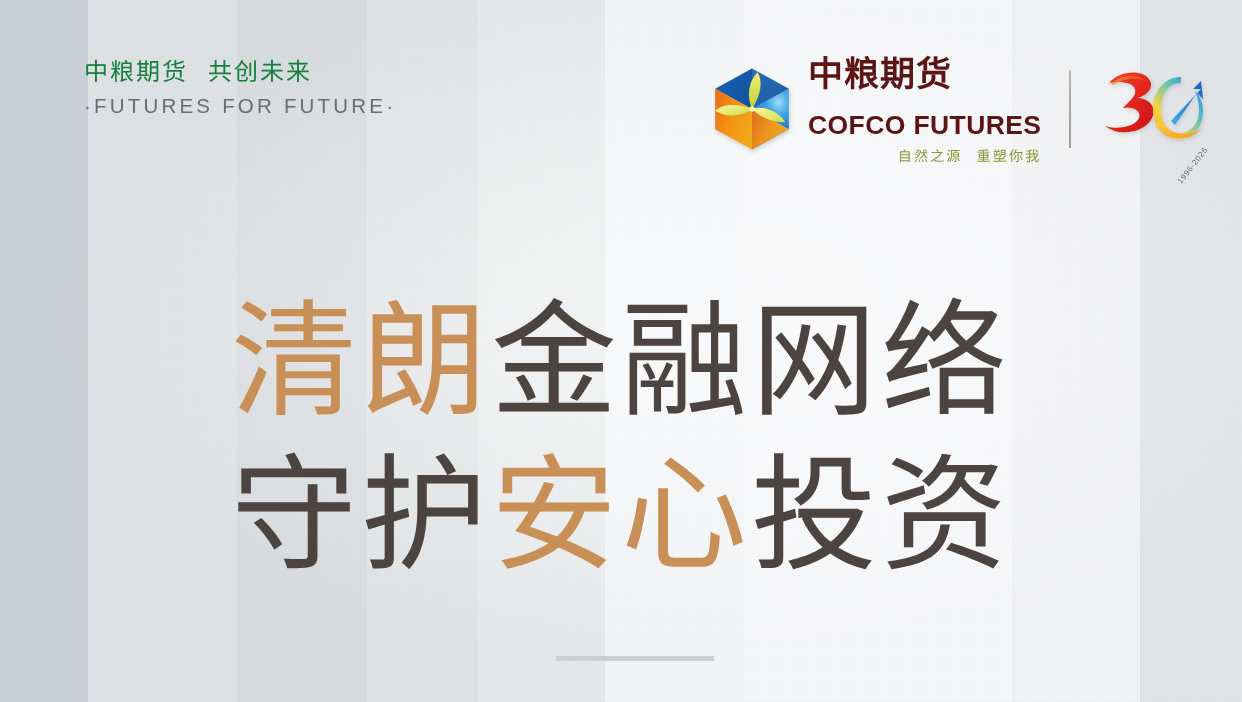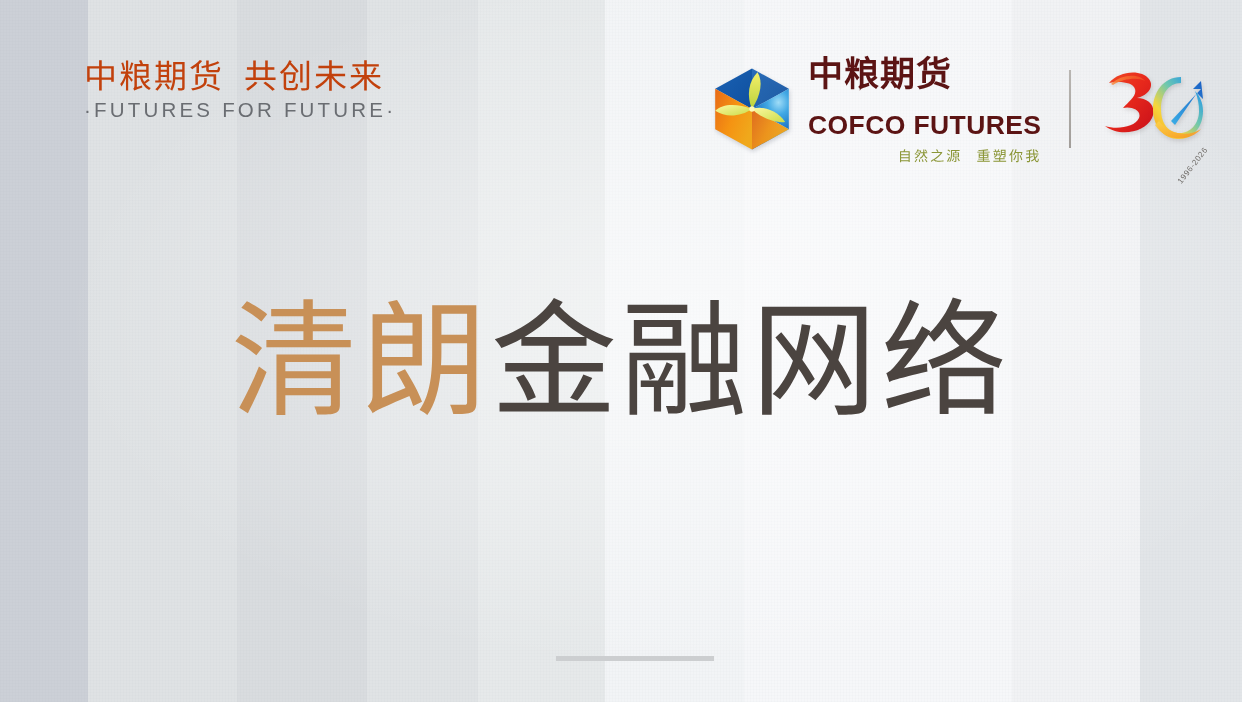--- a/index.html
+++ b/index.html
@@ -51,33 +51,33 @@
 
   
   .slogan {
     position: absolute;
     left: 84px;
     top: 58px;
     z-index: 5;
   }
   .slogan-cn {
     font-family: "Liberation Sans", "DejaVu Sans", sans-serif;
-    font-size: 33px;
+    font-size: 24px;
     letter-spacing: 2px;
-    color: #c2410c;
+    color: #15803d;
     white-space: nowrap;
     line-height: 1.15;
     font-weight: 500;
   }
   .slogan-cn .gap {
     display: inline-block;
     width: 20px;
   }
   .slogan-en {
-    margin-top: 2px;
+    margin-top: 8px;
     font-family: "Liberation Sans", "DejaVu Sans", sans-serif;
     font-size: 20.5px;
     letter-spacing: 3.2px;
     color: #6a6d72;
     white-space: nowrap;
     text-align: right;
     font-weight: 500;
   }
 
   
@@ -310,17 +310,18 @@
 
         <path d="M58,62 C68,78 92,80 104,66 C92,74 72,72 62,58 Z" fill="url(#swoosh)" opacity="0.9"></path>
       </svg>
       <div class="anniv-years">1996-2026</div>
     </div>
 
   </div>
 
   <div class="headline">
     <div class="headline-line" id="headline-line-1"><span class="hl-gold">清朗</span><span class="hl-dark">金融网络</span></div>
+    <div class="headline-line" id="headline-line-2"><span class="hl-dark">守护</span><span class="hl-gold">安心</span><span class="hl-dark">投资</span></div>
   </div>
 
   <div class="bottom-rule"></div>
 
 </div>
 
 </body></html>

